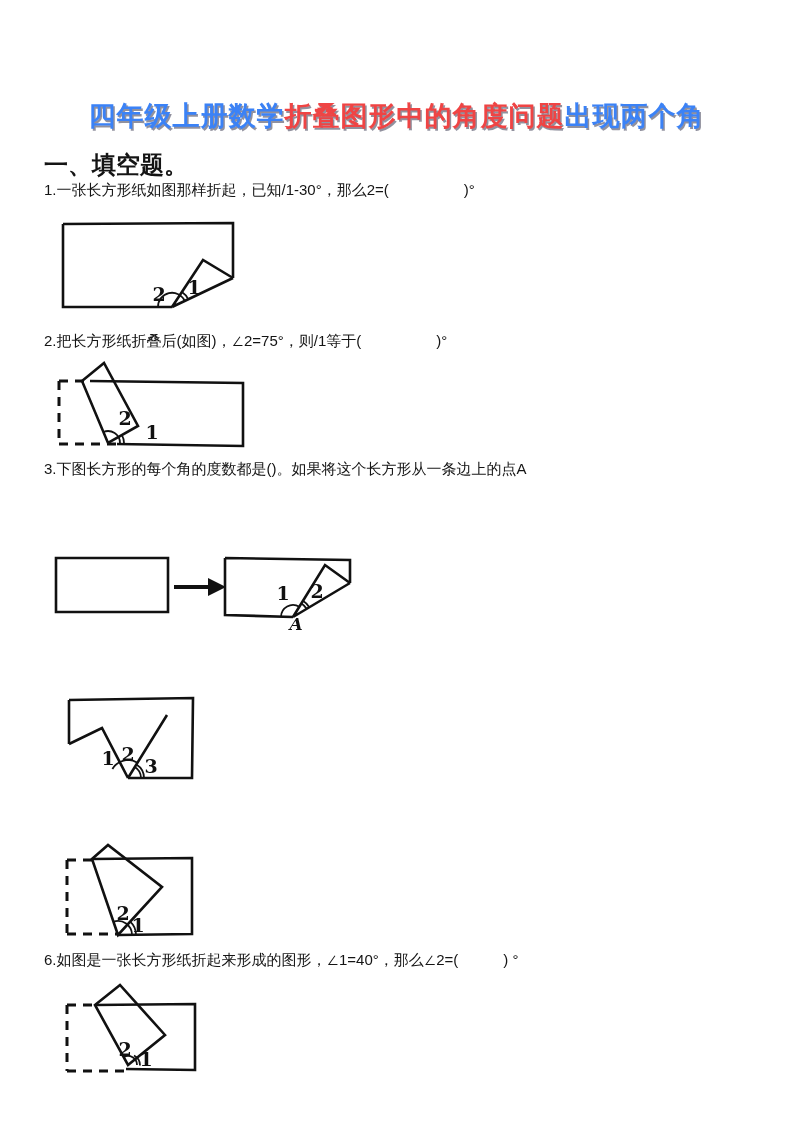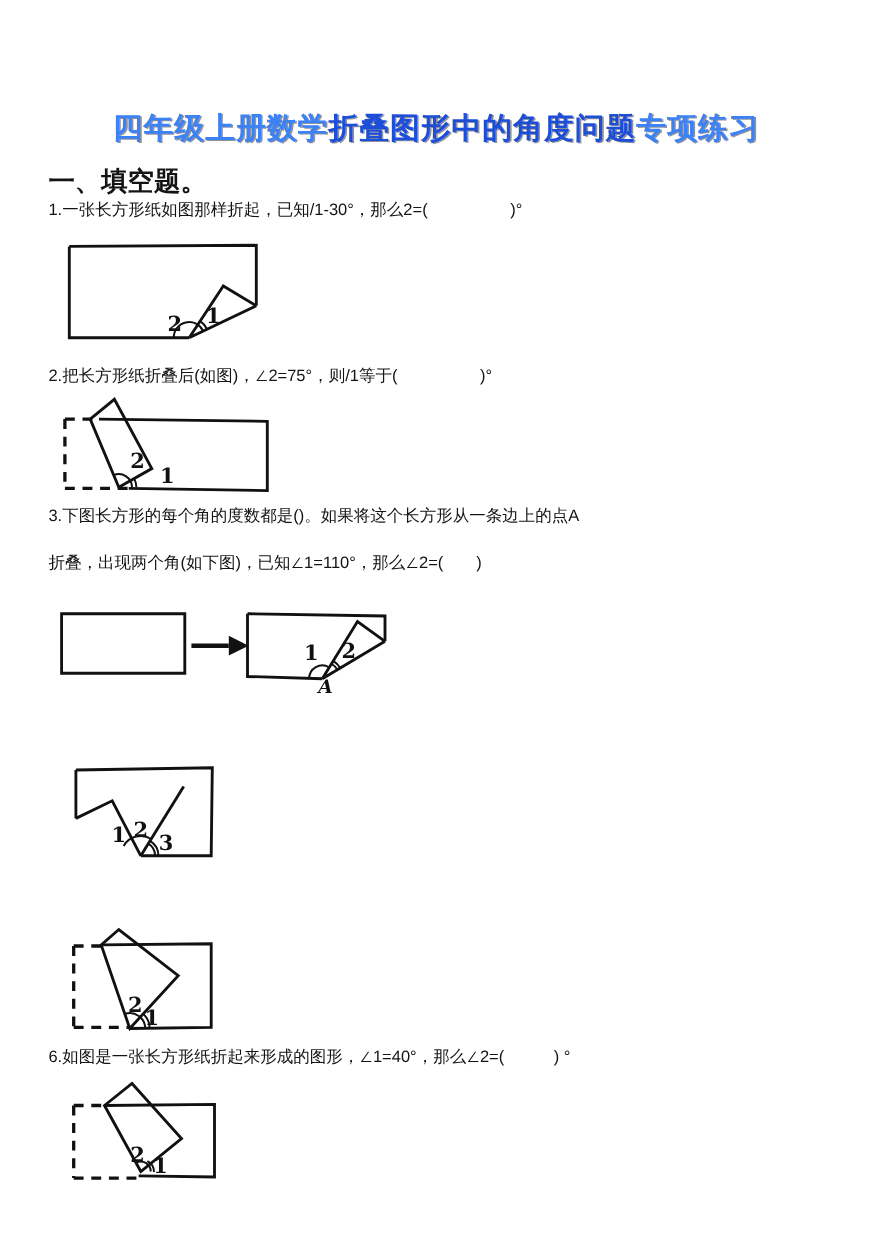--- a/index.html
+++ b/index.html
@@ -19,21 +19,21 @@
     left: 0;
     width: 100%;
     text-align: center;
     font-size: 27px;
     font-weight: 900;
     letter-spacing: 1px;
     text-shadow: 1.5px 1.5px 0 rgba(10,10,40,0.45);
     white-space: nowrap;
   }
   .title .t-blue { color: #3b82f6; }
-  .title .t-red  { color: #1d4ed8; }
+  .title .t-red  { color: #ef4444; }
   .section-heading {
     position: absolute;
     left: 44px;
     top: 149px;
     font-size: 24px;
     font-weight: 700;
   }
   .qline {
     position: absolute;
     left: 44px;
@@ -60,21 +60,21 @@
     text-anchor: middle;
   }
   .fig text.pt { font-style: italic; font-size: 17px; }
 </style>
 </head>
 <body>
 
 <div class="page">
 
   <div class="title">
-    <span class="t-blue">四年级上册数学</span><span class="t-red">折叠图形中的角度问题</span><span class="t-blue">专项练习</span>
+    <span class="t-blue">四年级上册数学</span><span class="t-red">折叠图形中的角度问题</span><span class="t-blue">出现两个角</span>
   </div>
 
   <div class="section-heading">一、填空题。</div>
 
   <div class="qline" style="top:181px;">1.一张长方形纸如图那样折起，已知/1-30°，那么2=(　　　　　)°</div>
   <svg class="fig" style="left:55px; top:215px;" width="190" height="100" viewBox="0 0 190 100">
     <path d="M8,9 L178,8 L178,63 M8,9 L8,92 L117,92"></path>
     <path d="M117,92 L148,45 L178,63 M117,92 L178,63"></path>
     <path class="arc" d="M103,92 A14,14 0 0 1 129.7,85.9"></path>
     <path class="arc" d="M133.3,84.3 A18,18 0 0 0 126.9,77"></path>
@@ -87,21 +87,20 @@
     <path class="dashed" d="M4,23 V86 M4,23 H35 M4,86 H62"></path>
     <path d="M35,23 L188,25 L188,88 L62,86"></path>
     <path d="M27,23 L49,5 L83,68 L53,85 Z"></path>
     <path class="arc" d="M48.4,74 A12,12 0 0 1 65,85"></path>
     <path class="arc" d="M66.9,77.1 A16,16 0 0 1 69,85"></path>
     <text x="70" y="67">2</text>
     <text x="97" y="81">1</text>
   </svg>
 
   <div class="qline" style="top:460px;">3.下图长方形的每个角的度数都是()。如果将这个长方形从一条边上的点A</div>
-  <div class="qline" style="top:502px;">折叠，出现两个角(如下图)，已知∠1=110°，那么∠2=(　　)</div>
   <svg class="fig" style="left:50px; top:550px;" width="310" height="85" viewBox="0 0 310 85">
     <path d="M6,8 H118 V62 H6 Z"></path>
     <line class="arrow-shaft" x1="124" y1="37" x2="158" y2="37"></line>
     <polygon class="head" points="158,28 176,37 158,46"></polygon>
     <path d="M175,8 L300,10 L300,33 M175,8 L175,65 L243,67"></path>
     <path d="M243,67 L275,15 L300,33 M243,67 L300,33"></path>
     <path class="arc" d="M231,67 A12,12 0 0 1 249.3,56.8"></path>
     <path class="arc" d="M251.4,53.4 A16,16 0 0 1 256.7,58.8"></path>
     <path class="arc" d="M252.9,50.8 A19,19 0 0 1 259.3,57.3"></path>
     <text x="233" y="50">1</text>

